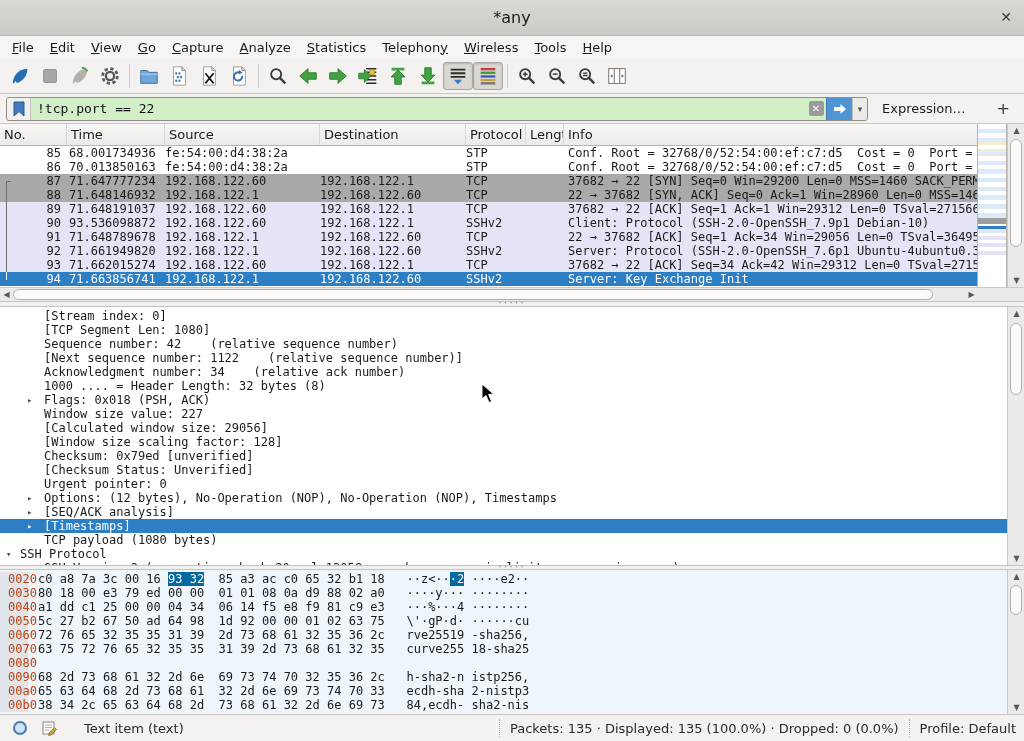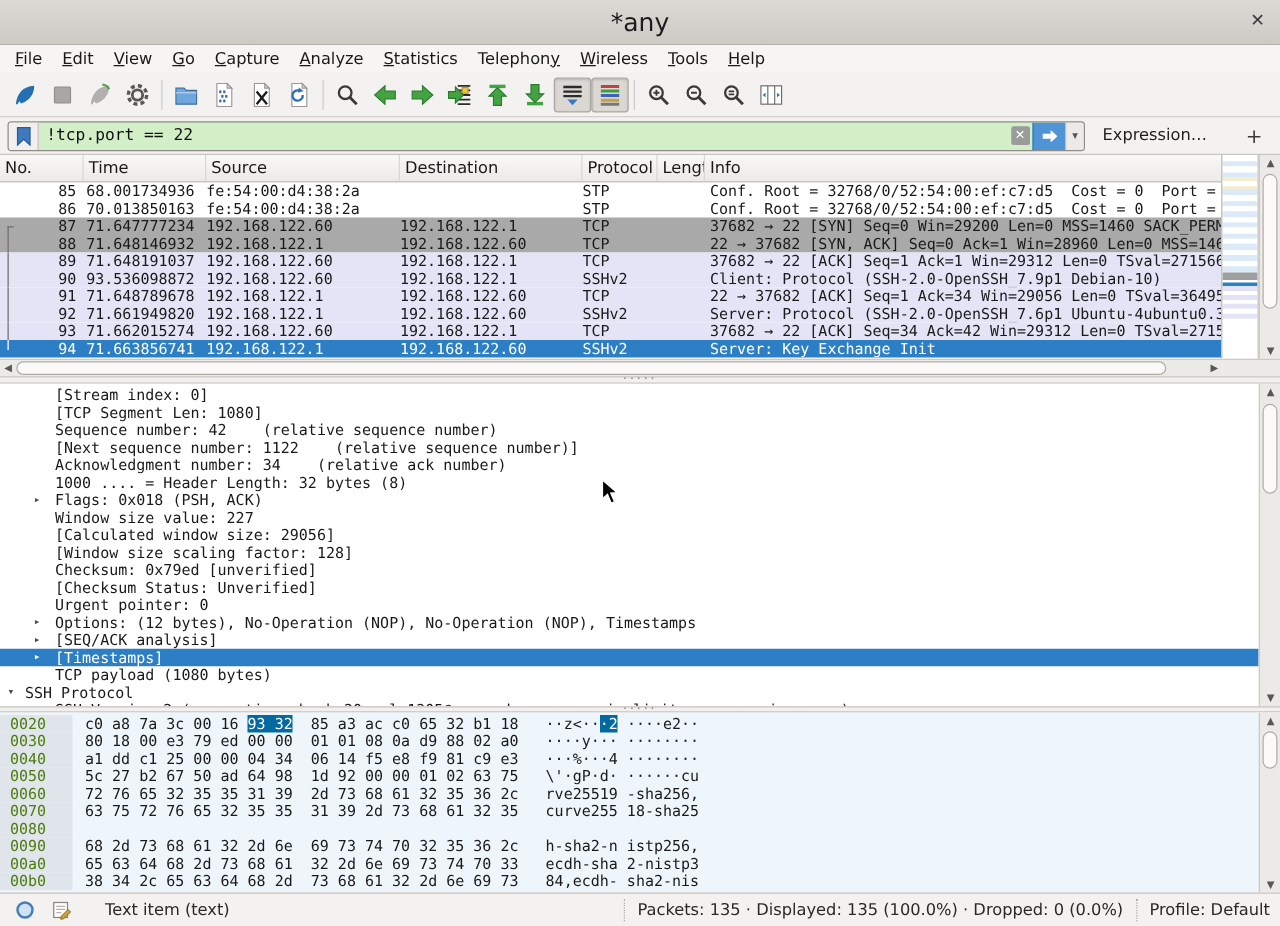--- a/index.html
+++ b/index.html
@@ -4,21 +4,21 @@
 <style>
   * { margin:0; padding:0; box-sizing:border-box; }
   html,body { width:1024px; height:741px; overflow:hidden; }
   body { position:relative; font-family:"DejaVu Sans", sans-serif; background:#f2f1ef; color:#1a1a1a; }
   .abs { position:absolute; }
 
   
   #titlebar { left:0; top:0; width:1024px; height:36px;
     background:linear-gradient(#dcd9d5,#cdc9c5); border-bottom:1px solid #b3afab;
     display:flex; align-items:center; justify-content:center; }
-  #title { font-size:20px; color:#1c1c1c; }
+  #title { font-size:16px; color:#1c1c1c; }
   #close-btn { position:absolute; right:12px; top:9px; font-size:14px; color:#3a3a3a; cursor:default; }
 
   #menubar { left:0; top:36px; width:1024px; height:22px; background:#f6f5f3;
     display:flex; align-items:center; padding-left:4px; }
   .menu-item { font-size:13px; padding:2px 8px; color:#1a1a1a; white-space:pre; }
   .menu-item u { text-decoration:underline; }
 
   #toolbar { left:0; top:58px; width:1024px; height:36px; background:#f3f2f0;
     border-bottom:1px solid #c9c6c2; display:flex; align-items:center; padding-left:5px; }
   .tb-group { display:flex; align-items:center; }
@@ -102,21 +102,21 @@
   .drow.lvl0 .arr { left:6px; } .drow.lvl0 .txt { left:20px; }
   .drow.lvl1 .arr { left:27px; } .drow.lvl1 .txt { left:44px; }
   .drow.sel { background:#2c7fc4; color:#fff; } .drow.sel .arr { color:#fff; }
   #detail-vscroll { position:absolute; right:0; top:0; width:17px; height:258px; }
 
   
   #hex { left:0; top:570px; width:1024px; height:144px; background:#eef5fb; overflow:hidden; }
   #hex-rows { position:absolute; left:0; top:2px; right:17px; bottom:0;
     font-family:"DejaVu Sans Mono", monospace; font-size:12px; }
   .xrow { height:14px; line-height:14px; white-space:pre; display:flex; }
-  .xoff { width:58px; background:#dfe5ea; color:#4d7c0f; padding-left:8px; flex:0 0 auto; }
+  .xoff { width:28px; background:#dfe5ea; color:#c2410c; padding-left:8px; flex:0 0 auto; }
   .xbody { padding-left:10px; }
   .hl { background:#0369a1; color:#fff; }
   #hex-vscroll { position:absolute; right:0; top:0; width:17px; height:144px; }
 
   
   #statusbar { left:0; top:714px; width:1024px; height:27px; background:#f3f2f0;
     border-top:1px solid #c9c6c2; display:flex; align-items:center; font-size:13px; }
   #expert-btn { margin-left:12px; display:flex; }
   #comment-btn { margin-left:14px; display:flex; }
   #status-field { margin-left:26px; color:#2a2a2a; }

